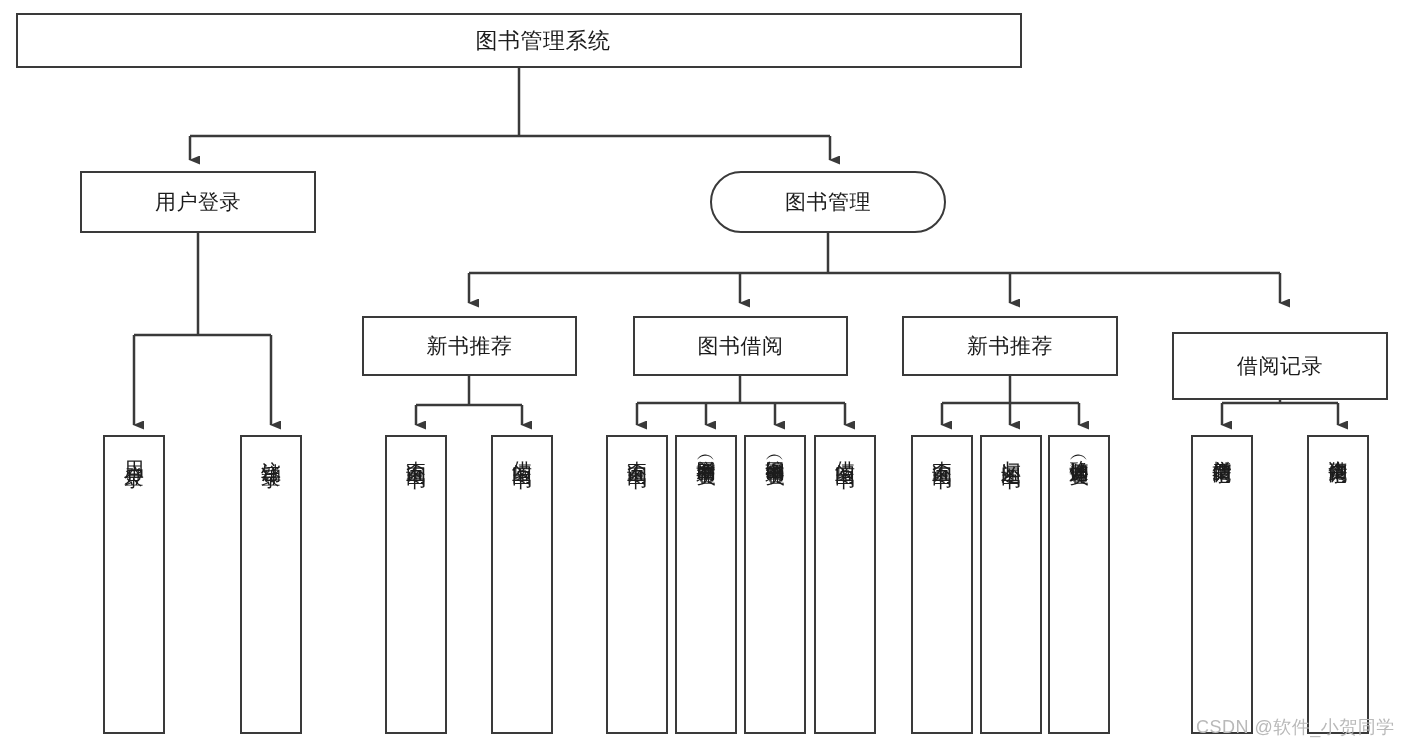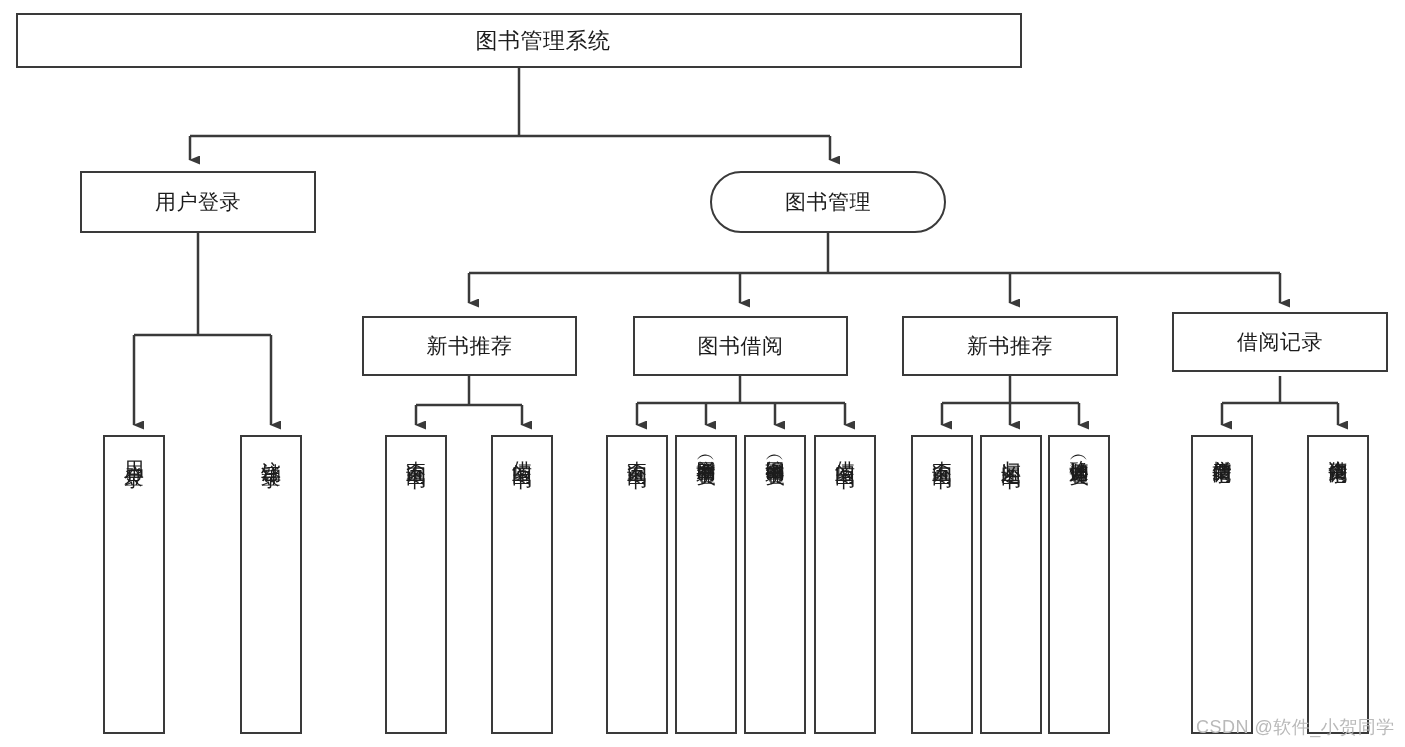--- a/index.html
+++ b/index.html
@@ -146,21 +146,21 @@
 
   <div class="node horiz" style="left:362px; top:316px; width:215px; height:60px;">
     <span class="node-label">新书推荐</span>
   </div>
   <div class="node horiz" style="left:633px; top:316px; width:215px; height:60px;">
     <span class="node-label">图书借阅</span>
   </div>
   <div class="node horiz" style="left:902px; top:316px; width:216px; height:60px;">
     <span class="node-label">新书推荐</span>
   </div>
-  <div class="node horiz" style="left:1172px; top:312px; width:216px; height:60px;">
+  <div class="node horiz" style="left:1172px; top:332px; width:216px; height:68px;">
     <span class="node-label">借阅记录</span>
   </div>
 
   <div class="node vert" style="left:103px; top:435px; width:62px; height:299px;">
     <span class="node-label">用户登录</span>
   </div>
   <div class="node vert" style="left:240px; top:435px; width:62px; height:299px;">
     <span class="node-label">注销登录</span>
   </div>
 

